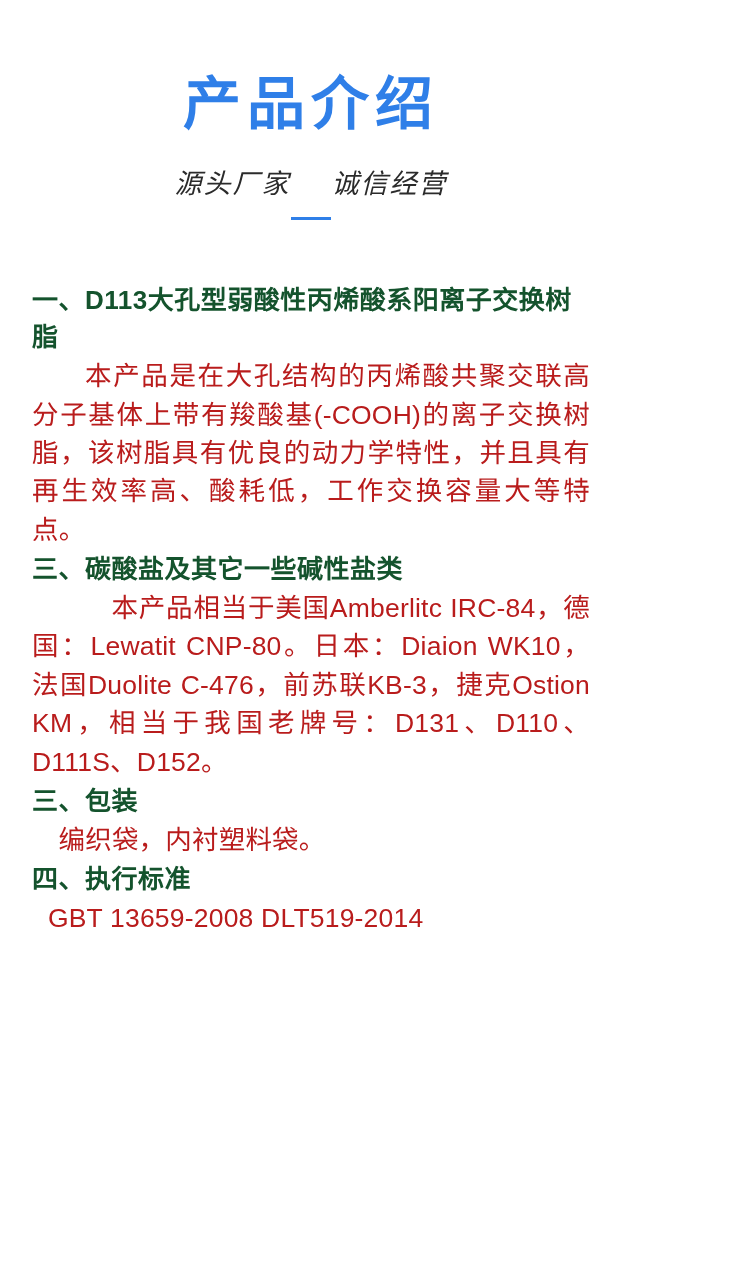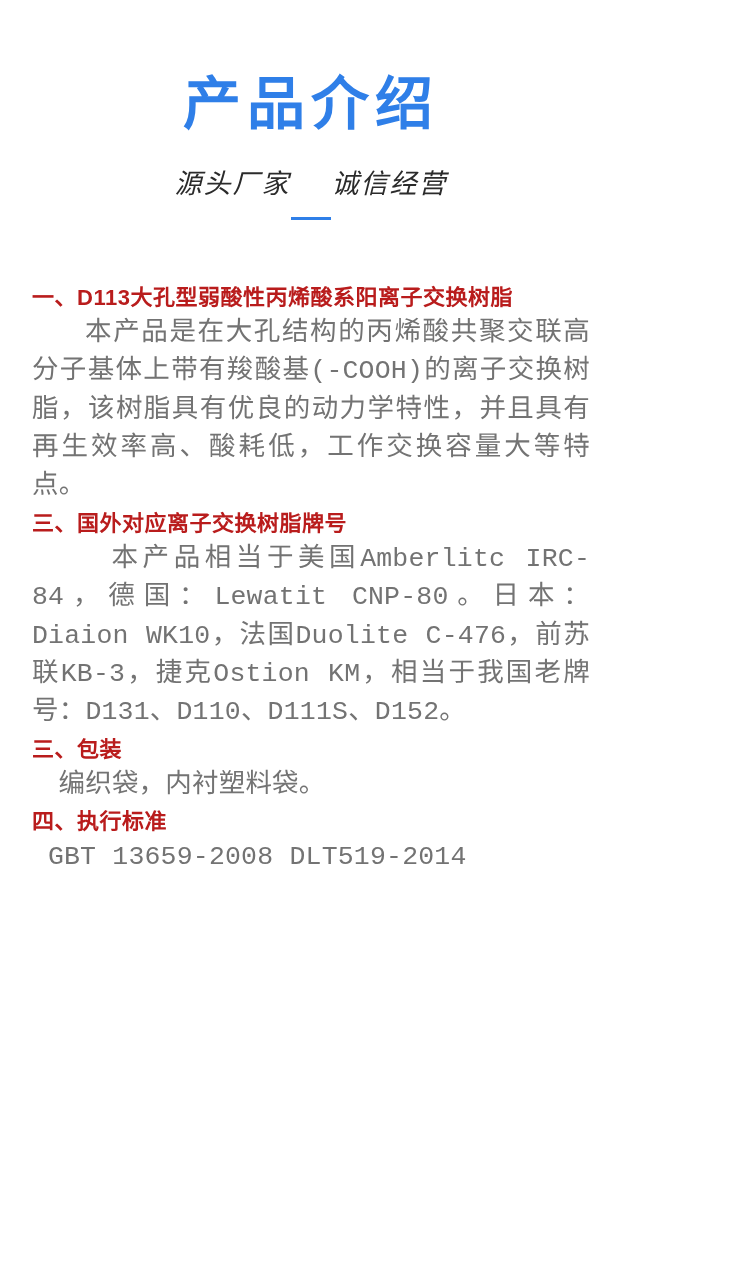--- a/index.html
+++ b/index.html
@@ -54,34 +54,33 @@
 
   
   .content {
     margin-top: 62px;
     padding: 0 32px 0 32px;
   }
   .section {
     margin-bottom: 2px;
   }
   .sec-head {
-    color: #b91c1c;
+    color: #14532d;
     font-weight: bold;
-    font-size: 22px;
+    font-size: 26px;
     line-height: 1.45;
     letter-spacing: 0.5px;
   }
   .sec-body {
     font-size: 26.5px;
     line-height: 1.45;
-    color: #737373;
+    color: #b91c1c;
     text-align: justify;
     text-justify: inter-ideograph;
     letter-spacing: 0.2px;
-    font-family: Liberation Mono, monospace;
   }
   .indent2 {
     text-indent: 2em;
   }
   .indent3 {
     text-indent: 3em;
   }
   .indent1 {
     text-indent: 1em;
   }
@@ -108,21 +107,21 @@
 
     <div class="section">
       <div class="sec-head">一、D113大孔型弱酸性丙烯酸系阳离子交换树脂</div>
       <div class="sec-body indent2">本产品是在大孔结构的丙烯酸共聚交联高分子基体上带有羧酸基(-COOH)的离子交换树脂，该树脂具有优良的动力学特性，并且具有再生效率高、酸耗低，工作交换容量大等特点。</div>
     </div>
 
     <div class="section">
     </div>
 
     <div class="section">
-      <div class="sec-head">三、国外对应离子交换树脂牌号</div>
+      <div class="sec-head">三、碳酸盐及其它一些碱性盐类</div>
       <div class="sec-body indent3">本产品相当于美国Amberlitc IRC-84，德国：Lewatit CNP-80。日本：Diaion WK10，法国Duolite C-476，前苏联KB-3，捷克Ostion KM，相当于我国老牌号：D131、D110、D111S、D152。</div>
     </div>
 
     <div class="section">
       <div class="sec-head">三、包装</div>
       <div class="sec-body indent1">编织袋，内衬塑料袋。</div>
     </div>
 
     <div class="section">
       <div class="sec-head">四、执行标准</div>

